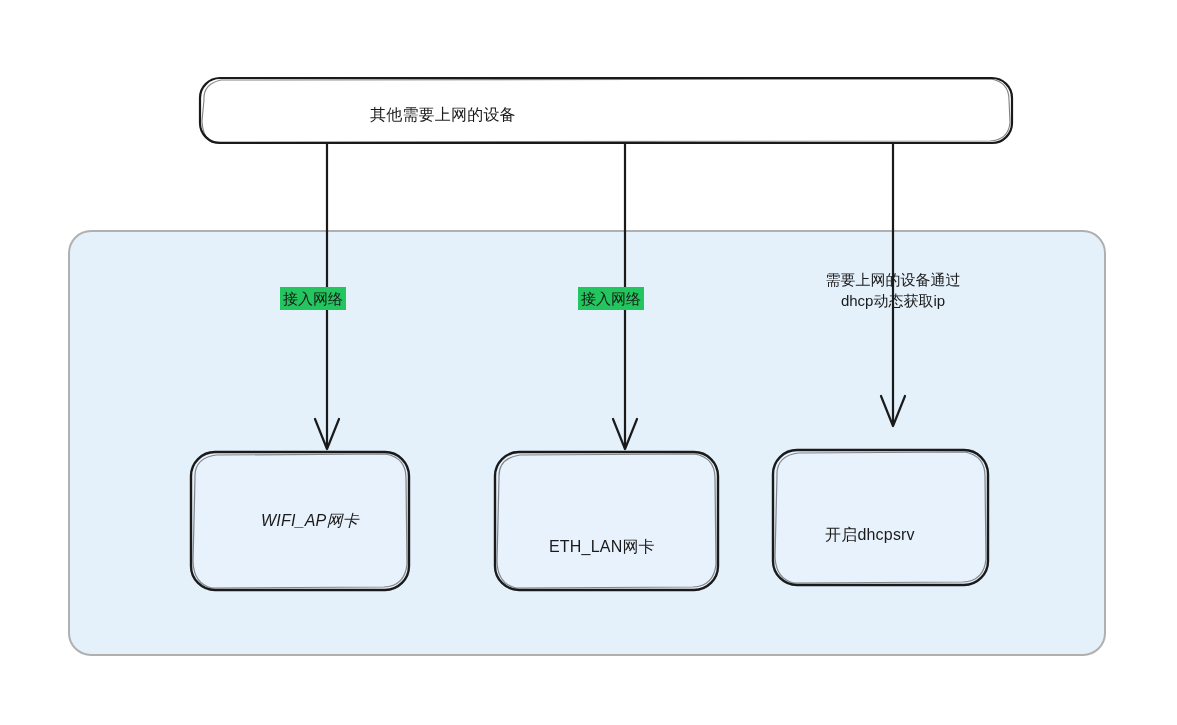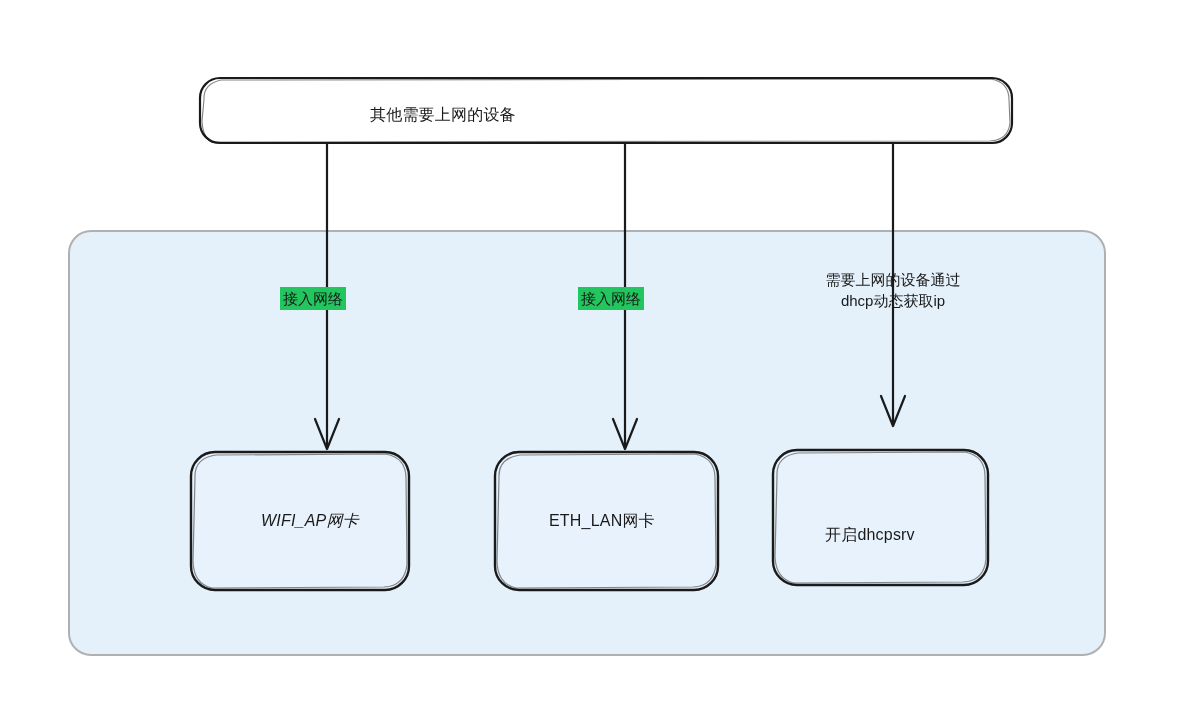--- a/index.html
+++ b/index.html
@@ -96,17 +96,17 @@
 
   <div class="edge-label on-panel" style="left:578px; top:287px;">接入网络</div>
 
   <div style="position:absolute; left:800px; top:269px; width:186px; text-align:center;">
     <div class="edge-label" style="position:static;">需要上网的设备通过</div>
     <div class="edge-label" style="position:static;">dhcp动态获取ip</div>
   </div>
 
   <div class="node-label" style="left:261px; top:510px;font-style:italic;">WIFI_AP网卡</div>
 
-  <div class="node-label" style="left:549px; top:510px;">ETH_LAN网卡</div>
+  <div class="node-label" style="left:549px; top:536px;">ETH_LAN网卡</div>
 
   <div class="node-label" style="left:825px; top:508px;margin-top:16px;">开启dhcpsrv</div>
 
 </div>
 
 </body></html>

